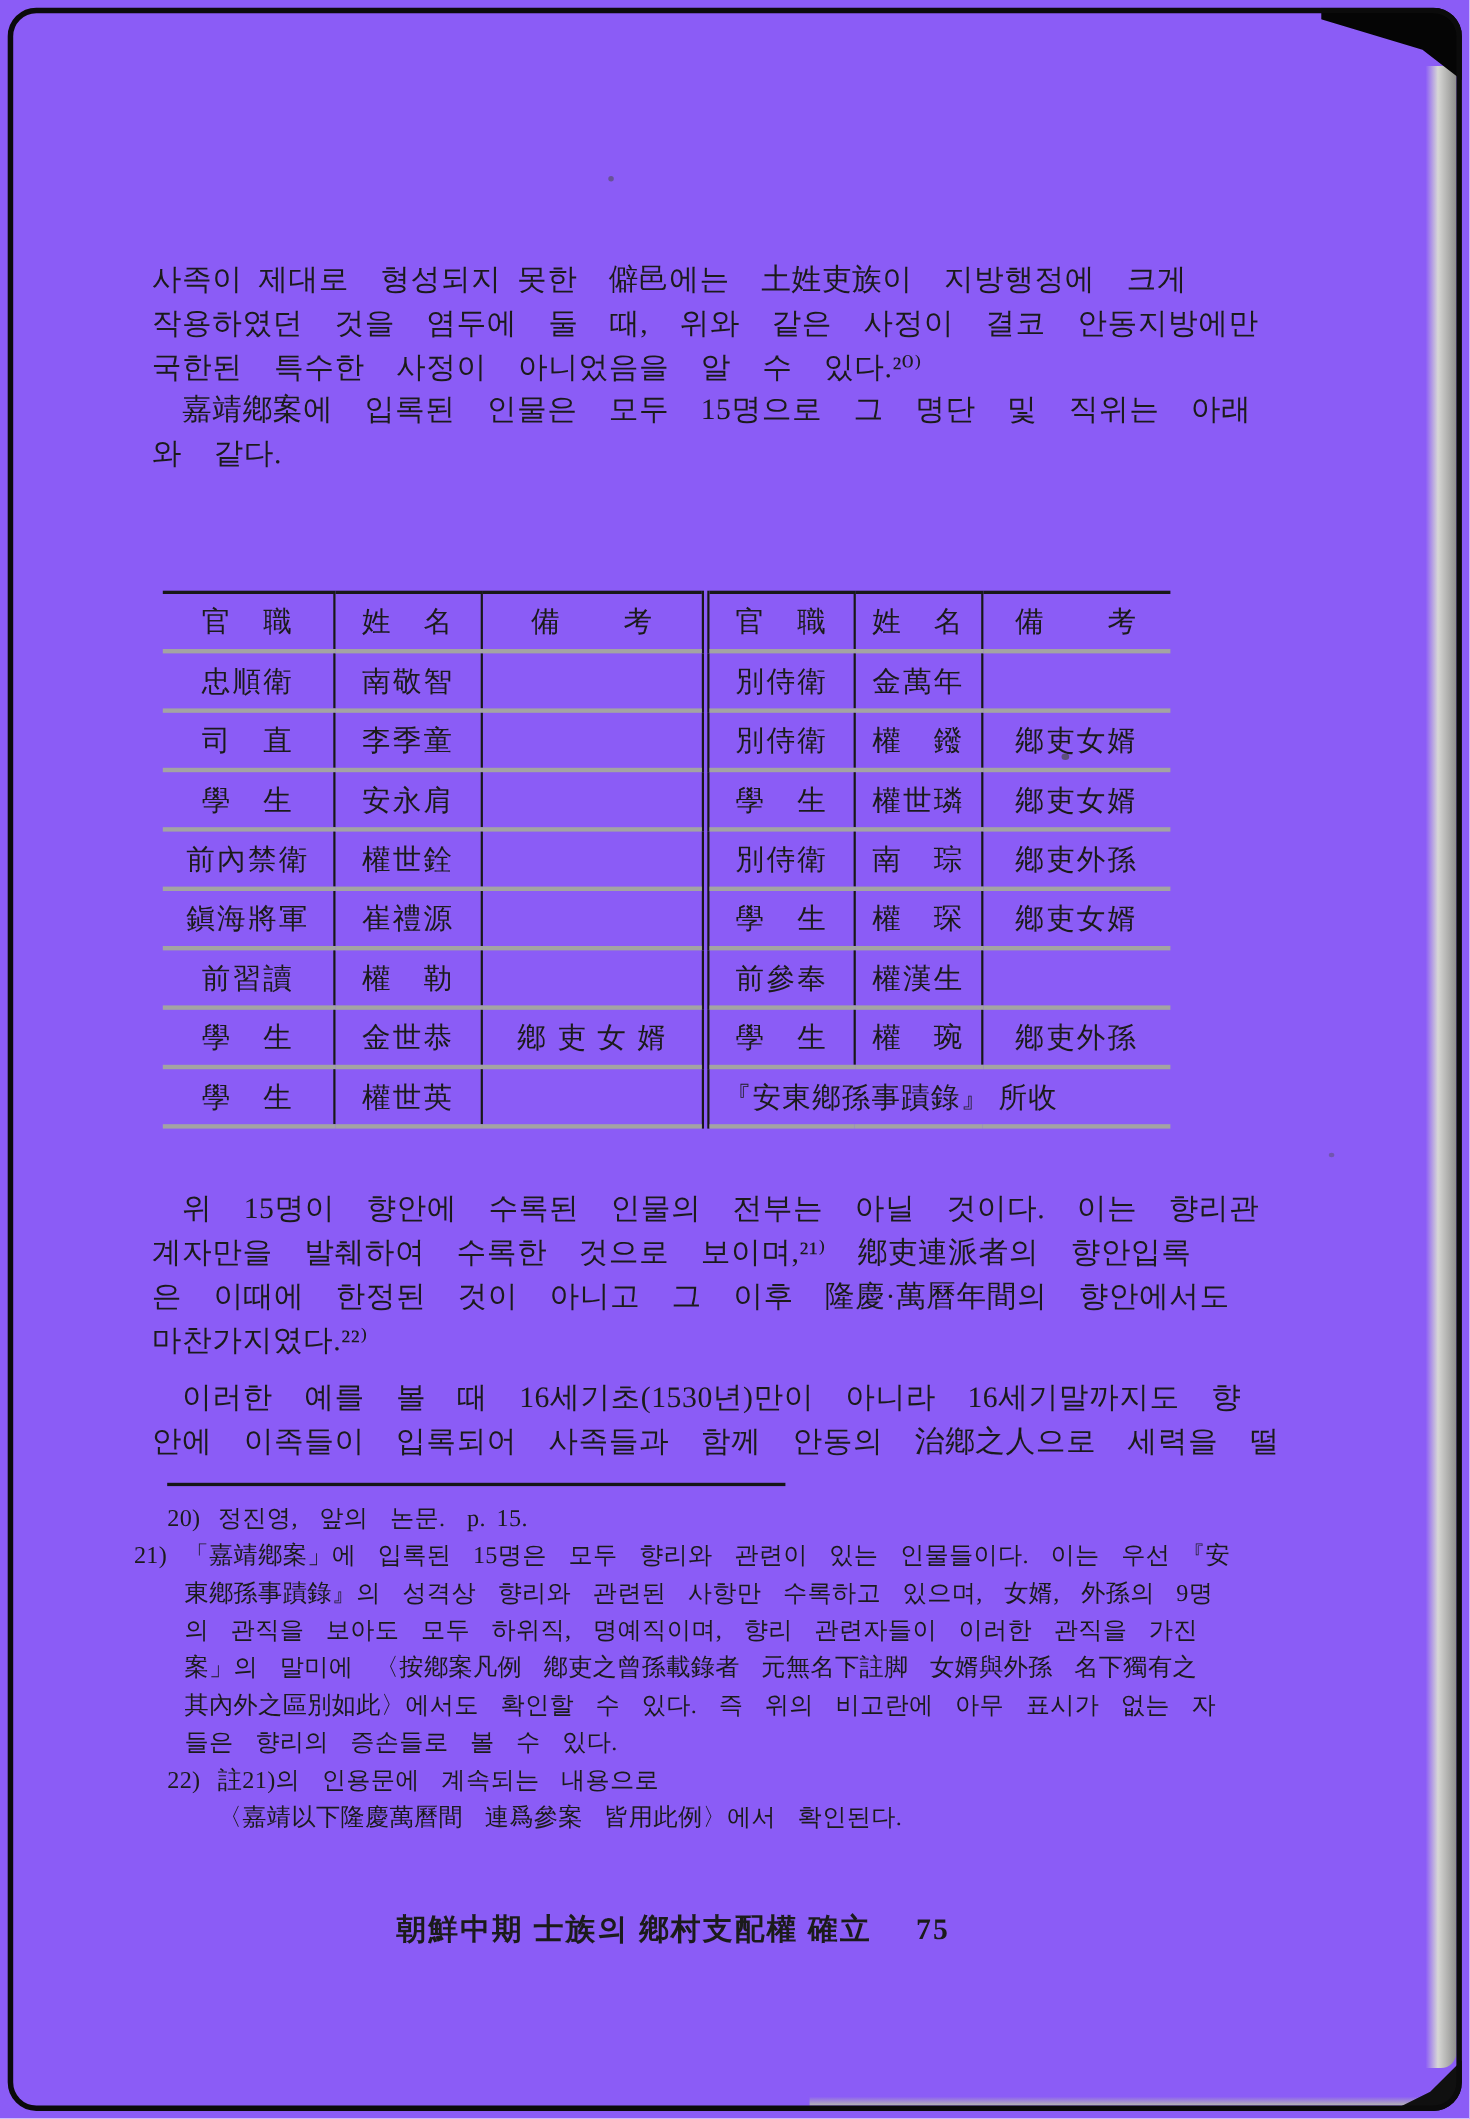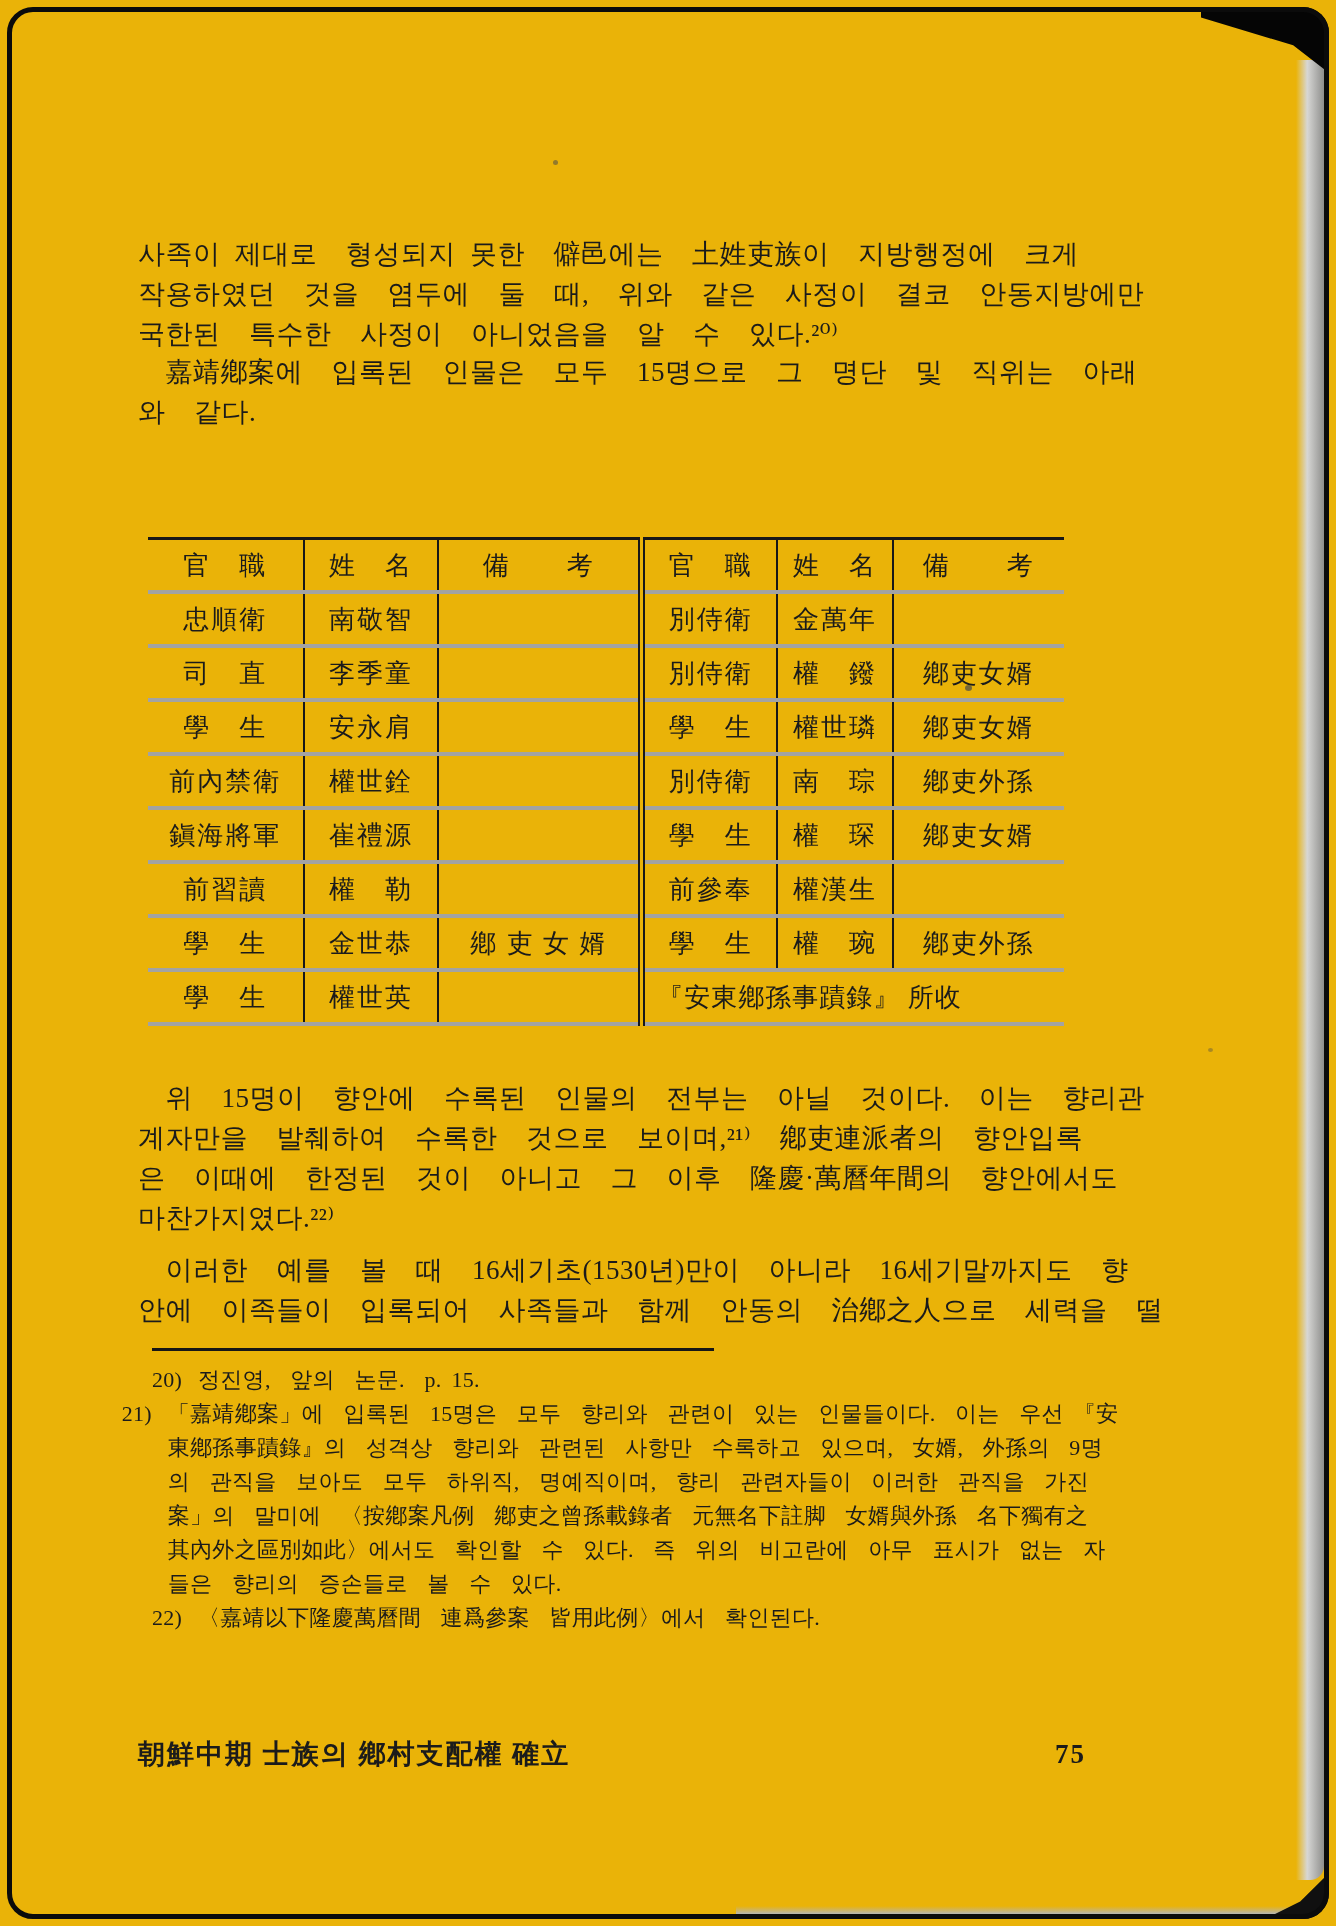--- a/index.html
+++ b/index.html
@@ -1,17 +1,17 @@
 <!DOCTYPE html>
 <html><head>
 <meta charset="utf-8">
 <style>
   html,body { margin:0; padding:0; background:#ffffff; }
   .scan {
-    position:relative; width:1336px; height:1926px; background:#eab308;
+    position:relative; width:1336px; height:1926px; background:#8b5cf6;
     font-family:"Liberation Serif","DejaVu Serif",serif; color:#1b1b1b;
     overflow:hidden;
   }
   .scan-border {
     position:absolute; inset:7px; border:5px solid #0b0b0b; border-radius:26px;
     pointer-events:none; z-index:5;
   }
   .corner-tr {
     position:absolute; top:7px; right:7px; width:128px; height:66px; background:#050505;
     border-top-right-radius:26px;
@@ -61,21 +61,21 @@
 
   .fnotes { position:absolute; left:14px; top:1348px; width:936px;
             font-size:22px; line-height:34px; letter-spacing:0.3px; word-spacing:4px; }
   .fn-rule { width:562px; border-top:3px solid #161616; margin-bottom:12px; }
   .fnote { display:flex; align-items:flex-start;justify-content:center; }
   .fn-num { flex:0 0 46px; white-space:nowrap; }
   .fn-lines { flex:1; }
   .fn-lines .tline { white-space:pre; height:34px; }
 
   .pfooter { position:absolute; left:0; top:1736px; width:948px;
-             display:flex; justify-content:space-between; align-items:baseline; gap:40px;
+             display:flex; justify-content:center; align-items:baseline; gap:40px;
              font-size:27px; font-weight:700; letter-spacing:2px; }
 </style>
 </head>
 <body>
 
 <div class="scan">
   <div class="scan-border"></div>
   <div class="corner-tr"></div>
   <div class="corner-br"></div>
   <div class="edge-right"></div>
@@ -217,20 +217,21 @@
             <div class="tline">案」의  말미에  〈按鄕案凡例  鄕吏之曾孫載錄者  元無名下註脚  女婿與外孫  名下獨有之</div>
             <div class="tline">其內外之區別如此〉에서도  확인할  수  있다.  즉  위의  비고란에  아무  표시가  없는  자</div>
             <div class="tline">들은  향리의  증손들로  볼  수  있다.</div>
           </div>
       </div>
 
       <div class="fnote">
         <span class="fn-num">22)</span>
         <div class="fn-lines">
 
+        <div class="tline">註21)의  인용문에  계속되는  내용으로</div>
             <div class="tline">〈嘉靖以下隆慶萬曆間  連爲參案  皆用此例〉에서  확인된다.</div>
           </div>
       </div>
     </div>
 
     <div class="pfooter">
       <span>朝鮮中期  士族의  鄕村支配權  確立</span>
       <span>75</span>
     </div>
 

